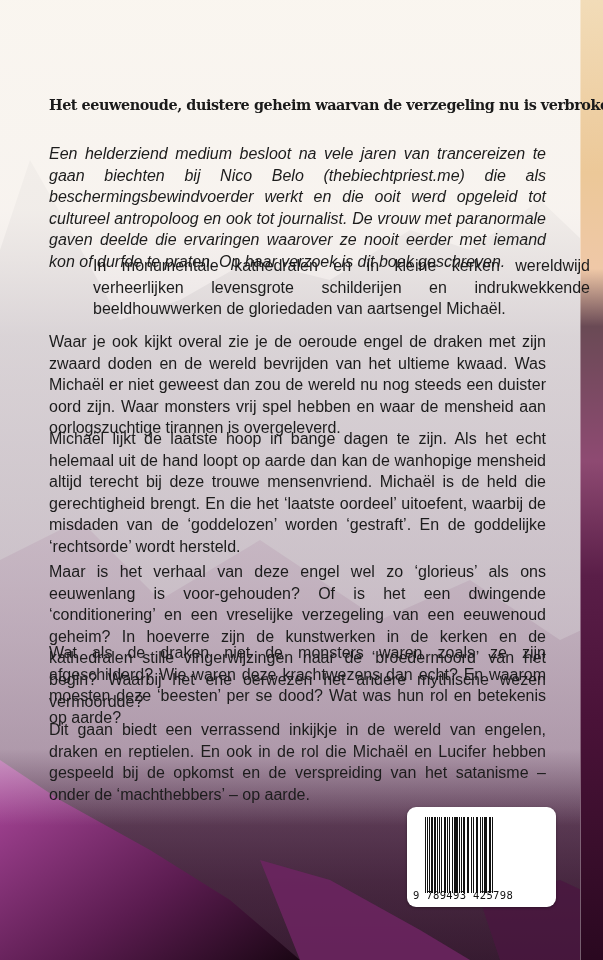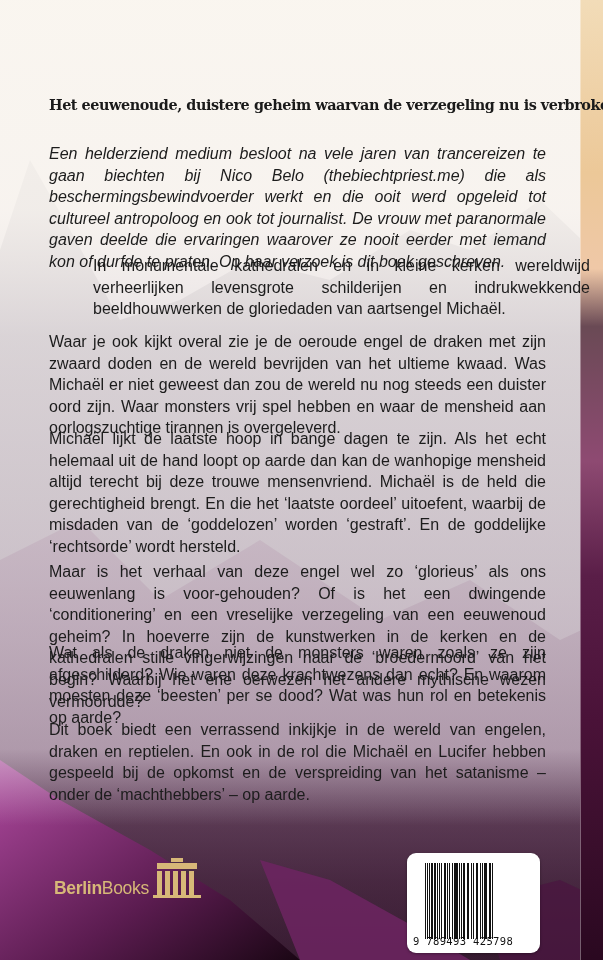--- a/index.html
+++ b/index.html
@@ -50,21 +50,21 @@
     .body-text.italic { font-style: italic; }
     .p-intro { top: 143px; }
     .p1 { top: 255px; margin-left: 44px; }
     .p2 { top: 331px; }
     .p3 { top: 428px; }
     .p4 { top: 561px; }
     .p5 { top: 642px; }
     .p6 { top: 719px; }
 
     .barcode-box {
-      position: absolute; left: 407px; top: 853px; width: 133px; height: 100px;
+      position: absolute; left: 407px; top: 807px; width: 149px; height: 100px;
       background: #ffffff; border-radius: 9px;
       box-shadow: 0 1px 3px rgba(0,0,0,0.35);
     }
     .barcode-bars {
       position: absolute; left: 18px; top: 10px; width: 101px; height: 76px;
       display: flex; align-items: stretch;
     }
     .barcode-bars span { display: block; height: 100%; }
     .barcode-digits {
       position: absolute; left: 6px; bottom: 6px; width: 122px;
@@ -112,38 +112,22 @@
   <div class="spine"></div>
 
   <h1 class="headline">Het eeuwenoude, duistere geheim waarvan  de verzegeling nu is verbroken!</h1>
 
   <p class="body-text italic p-intro">Een helderziend medium besloot na vele jaren van trancereizen te gaan biechten bij Nico Belo (thebiechtpriest.me) die als beschermingsbewindvoerder werkt en die ooit werd opgeleid tot cultureel antropoloog en ook tot journalist. De vrouw met paranormale gaven deelde die ervaringen waarover ze nooit eerder met iemand kon of durfde te praten. Op haar verzoek is dit boek geschreven.</p>
   <p class="body-text p1">In monumentale kathedralen en in kleine kerken wereldwijd verheerlijken levensgrote schilderijen en indrukwekkende beeldhouwwerken de gloriedaden van aartsengel Michaël.</p>
   <p class="body-text p3">Michaël lijkt de laatste hoop in bange dagen te zijn. Als het echt helemaal uit de hand loopt op aarde dan kan de wanhopige mensheid altijd terecht bij deze trouwe mensenvriend. Michaël is de held die gerechtigheid brengt. En die het ‘laatste oordeel’ uitoefent, waarbij de misdaden van de ‘goddelozen’ worden ‘gestraft’. En de goddelijke ‘rechtsorde’ wordt hersteld.</p>
   <p class="body-text p2">Waar je ook kijkt overal zie je de oeroude engel de draken met zijn zwaard doden en de wereld bevrijden van het ultieme kwaad. Was Michaël er niet geweest dan zou de wereld nu nog steeds een duister oord zijn. Waar monsters vrij spel hebben en waar de mensheid aan oorlogszuchtige tirannen is overgeleverd.</p>
   <p class="body-text p4">Maar is het verhaal van deze engel wel zo ‘glorieus’ als ons eeuwenlang is voor-gehouden? Of is het een dwingende ‘conditionering’ en een vreselijke verzegeling van een eeuwenoud geheim? In hoeverre zijn de kunstwerken in de kerken en de kathedralen stille vingerwijzingen naar de ‘broedermoord’ van het begin? Waarbij het ene oerwezen het andere mythische wezen vermoordde?</p>
   <p class="body-text p5">Wat als de draken niet de monsters waren zoals ze zijn afgeschilderd? Wie waren deze krachtwezens dan echt? En waarom moesten deze ‘beesten’ per se dood? Wat was hun rol en betekenis op aarde?</p>
-  <p class="body-text p6">Dit boek biedt een verrassend inkijkje in de wereld van engelen, draken en reptielen. En ook in de rol die Michaël en Lucifer hebben gespeeld bij de opkomst en de verspreiding van het satanisme – onder de ‘machthebbers’ – op aarde.</p>
+  <p class="body-text p6">Dit gaan biedt een verrassend inkijkje in de wereld van engelen, draken en reptielen. En ook in de rol die Michaël en Lucifer hebben gespeeld bij de opkomst en de verspreiding van het satanisme – onder de ‘machthebbers’ – op aarde.</p>
 
-  <div class="logo">
-    <span class="logo-text"><b>Berlin</b><i>Books</i></span>
-    <svg width="48" height="40" viewBox="0 0 48 40">
-      <g fill="#d7b878">
-        <rect x="18" y="0" width="12" height="4"></rect>
-        <rect x="21" y="-1" width="6" height="2"></rect>
-        <rect x="4" y="5" width="40" height="6"></rect>
-        <rect x="4" y="13" width="5" height="24"></rect>
-        <rect x="12" y="13" width="5" height="24"></rect>
-        <rect x="20" y="13" width="5" height="24"></rect>
-        <rect x="28" y="13" width="5" height="24"></rect>
-        <rect x="36" y="13" width="5" height="24"></rect>
-        <rect x="0" y="37" width="48" height="3"></rect>
-      </g>
-    </svg>
-  </div>
 
   <div class="barcode-box">
     <div class="barcode-bars" id="bars">
         <span style="width: 0.85px; background: rgb(17, 17, 17);"></span>
         <span style="width: 0.85px; background: rgb(255, 255, 255);"></span>
         <span style="width: 0.85px; background: rgb(17, 17, 17);"></span>
         <span style="width: 1.7px; background: rgb(255, 255, 255);"></span>
         <span style="width: 0.85px; background: rgb(17, 17, 17);"></span>
         <span style="width: 0.85px; background: rgb(255, 255, 255);"></span>
         <span style="width: 2.55px; background: rgb(17, 17, 17);"></span>

